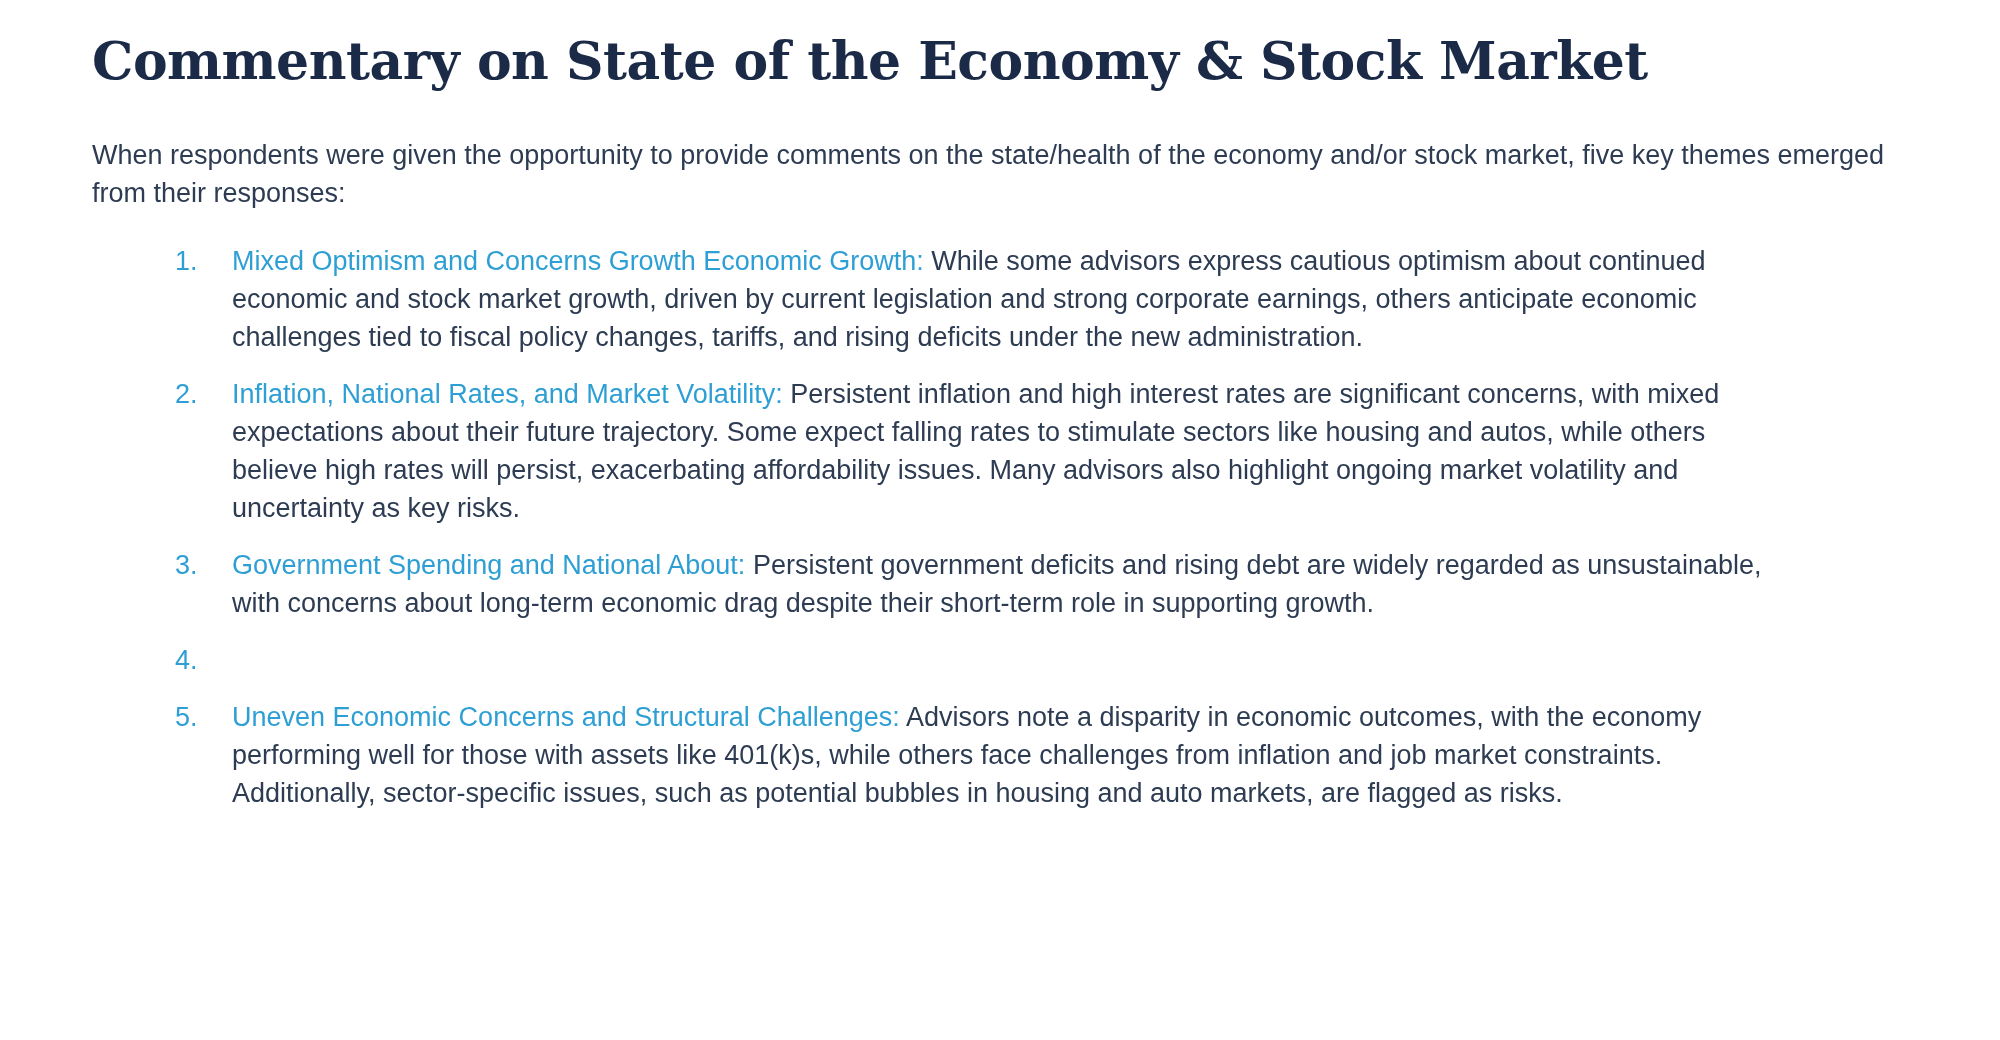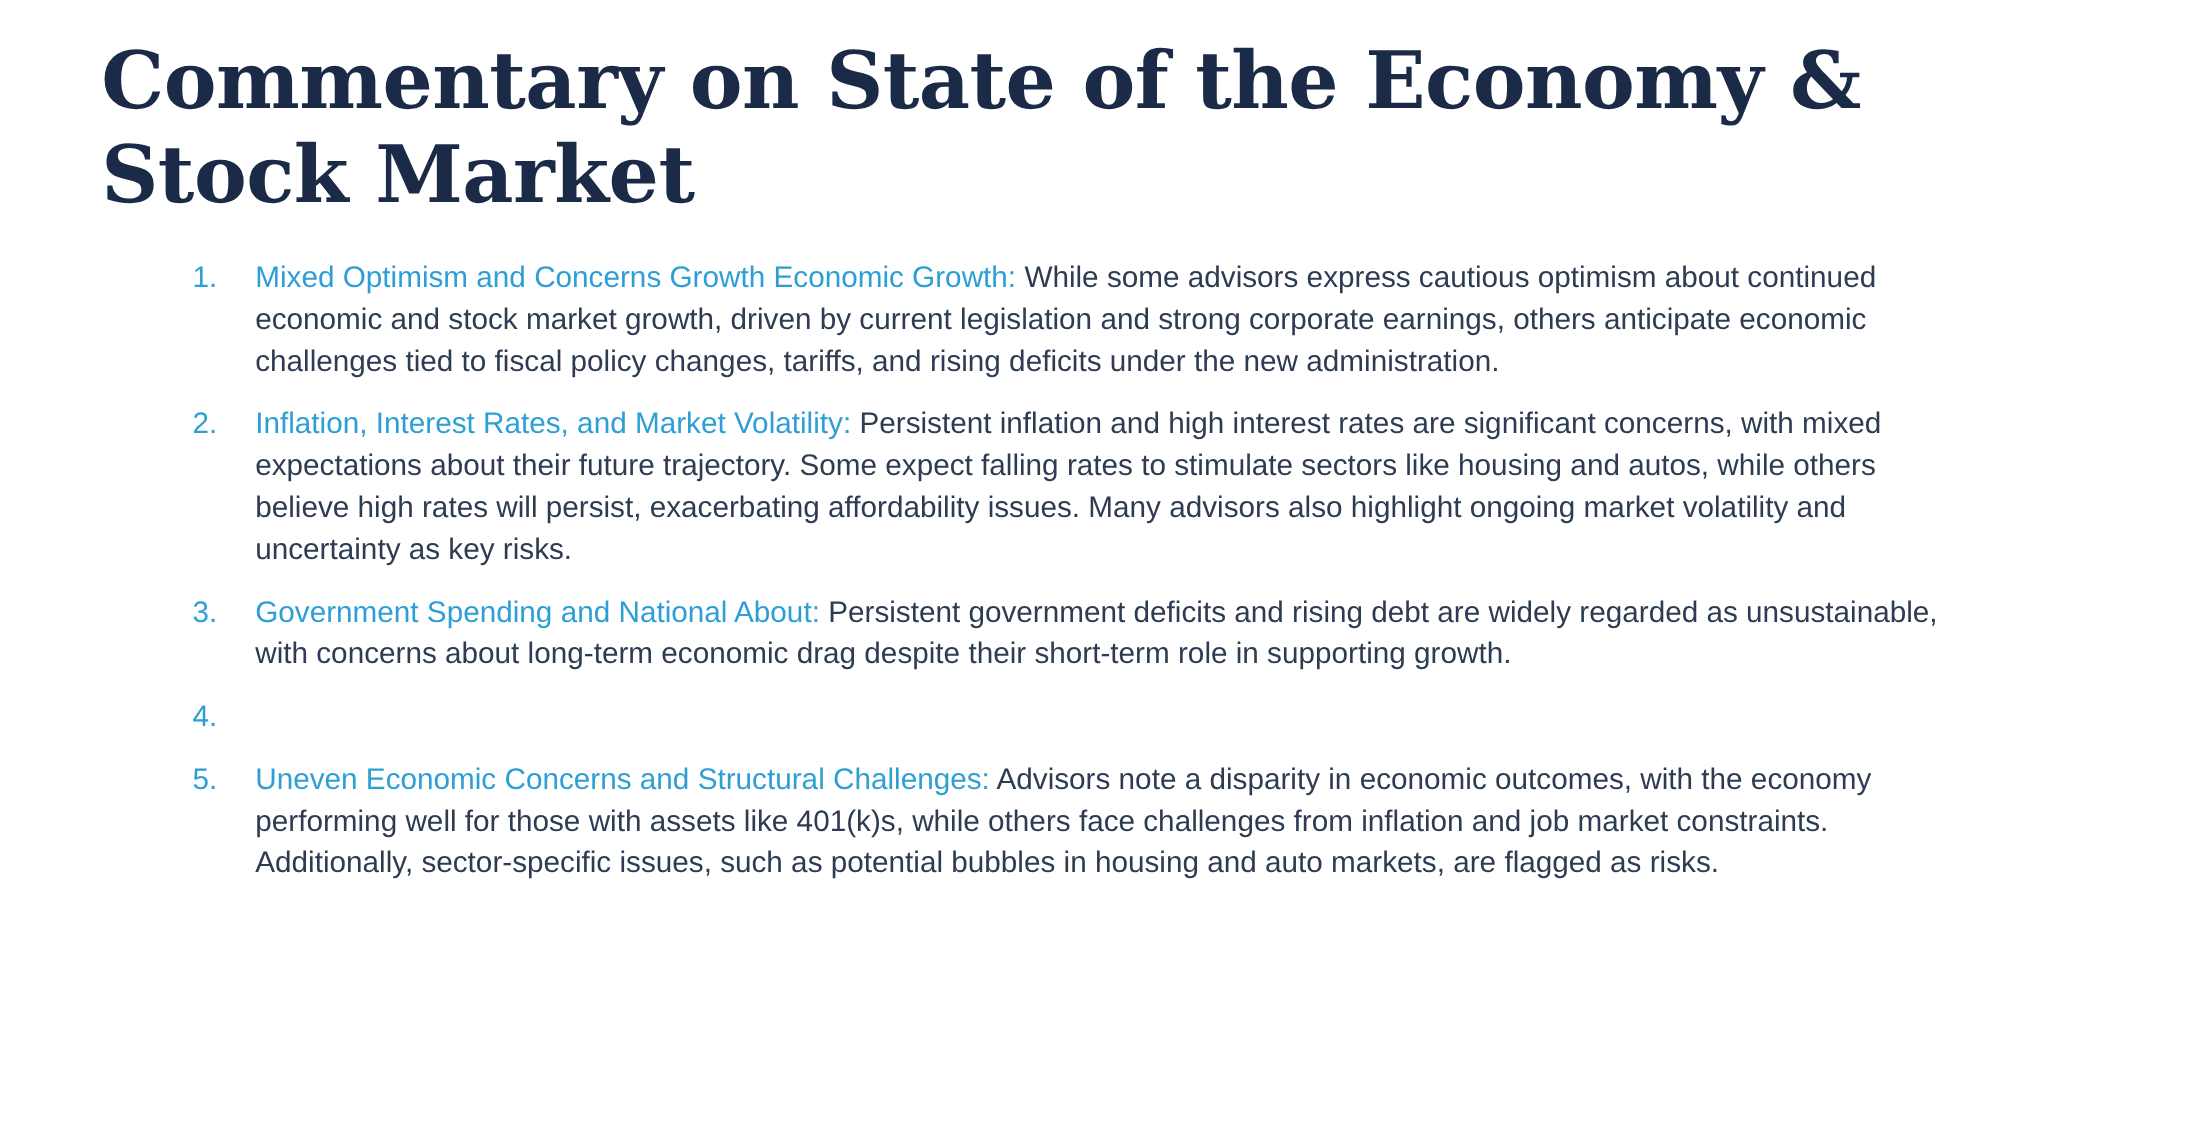--- a/index.html
+++ b/index.html
@@ -18,21 +18,21 @@
     overflow:hidden;
   }
   .slide{
     width:2000px;height:1040px;
     padding:30px 90px 0 92px;
     position:relative;
   }
   h1.slide-title{
     font-family:"DejaVu Serif", serif;
     font-weight:700;
-    font-size:72px;
+    font-size:52px;
     line-height:1.2;
     color:var(--c-title);
     letter-spacing:-0.5px;
   }
   p.intro{
     margin-top:44px;
     font-size:27px;
     line-height:38px;
     color:var(--c-body);
   }
@@ -71,35 +71,36 @@
   .footnote .q{color:var(--c-foot-q);}
   .footnote .b{color:var(--c-foot-b);}
 </style>
 </head>
 <body>
 
 <div class="slide">
 
   <h1 class="slide-title">Commentary on State of the Economy &amp; Stock Market</h1>
 
+  <p class="intro">When respondents were given the opportunity to provide comments on the state/health of the economy and/or stock market, five key themes emerged from their responses:</p>
 
   <ol class="themes">
 
     <li>
       <span class="num">1.</span>
       <span class="txt">
         <span class="heading">Mixed Optimism and Concerns Growth Economic Growth:</span>
         <span class="body-text">While some advisors express cautious optimism about continued economic and stock market growth, driven by current legislation and strong corporate earnings, others anticipate economic challenges tied to fiscal policy changes, tariffs, and rising deficits under the new administration.</span>
       </span>
     </li>
 
     <li>
       <span class="num">2.</span>
       <span class="txt">
-        <span class="heading">Inflation, Interest Rates, and Market Volatility:</span>
+        <span class="heading">Inflation, National Rates, and Market Volatility:</span>
         <span class="body-text">Persistent inflation and high interest rates are significant concerns, with mixed expectations about their future trajectory. Some expect falling rates to stimulate sectors like housing and autos, while others believe high rates will persist, exacerbating affordability issues. Many advisors also highlight ongoing market volatility and uncertainty as key risks.</span>
       </span>
     </li>
 
     <li>
       <span class="num">3.</span>
       <span class="txt">
         <span class="heading">Government Spending and National About:</span>
         <span class="body-text">Persistent government deficits and rising debt are widely regarded as unsustainable, with concerns about long-term economic drag despite their short-term role in supporting growth.</span>
       </span>

